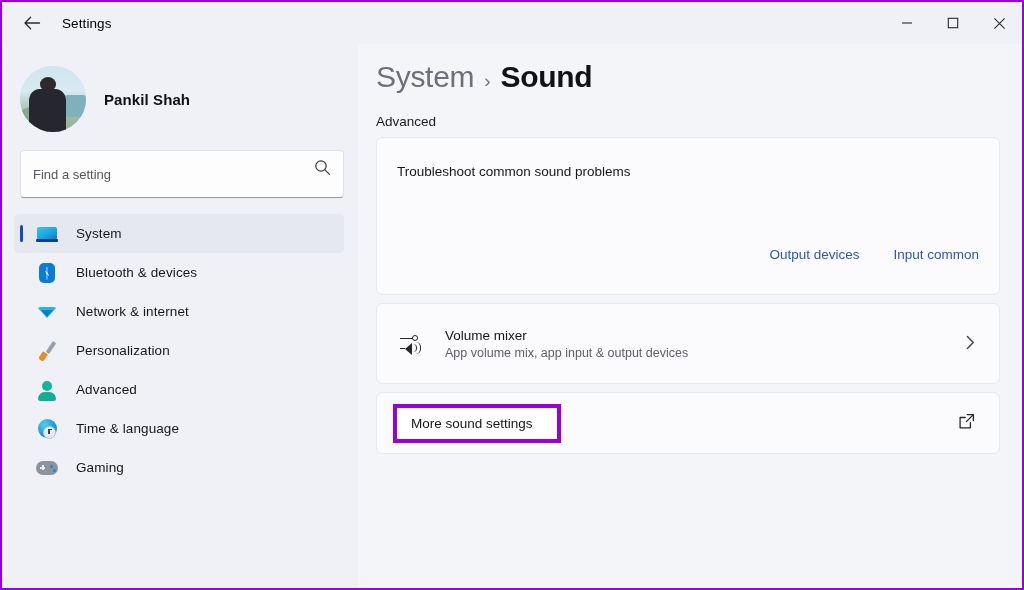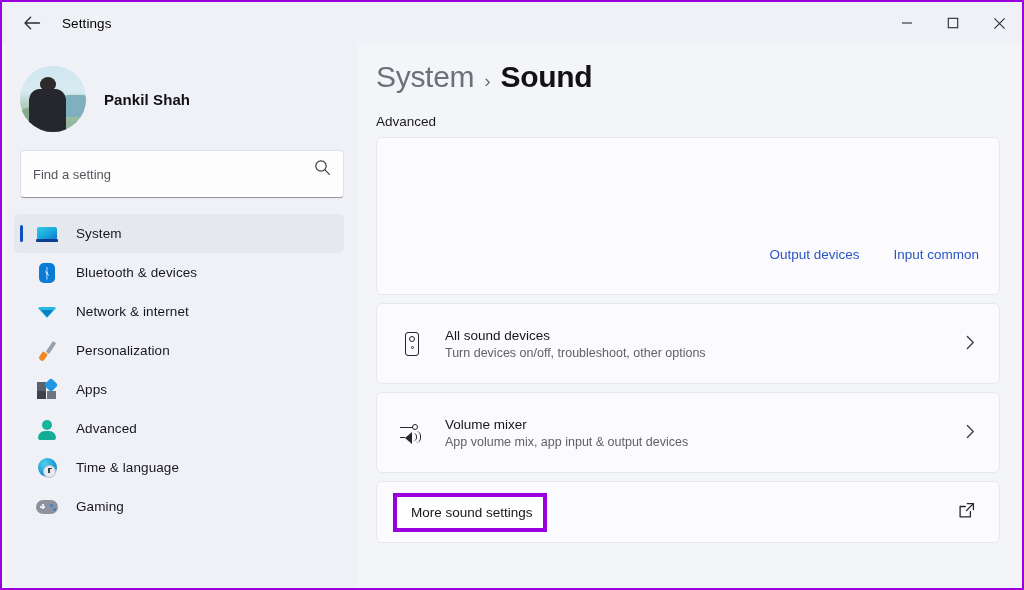--- a/index.html
+++ b/index.html
@@ -390,21 +390,21 @@
   
   .card.more-row {
     height: 62px;
     display: flex;
     align-items: center;
     padding: 0 18px 0 10px;
   }
   .highlight-box {
     border: 4px solid #9a00dd;
     background: #ffffff;
-    padding: 6px 10px 7px 14px;
+    padding: 6px 24px 7px 14px;
     margin-left: 6px;
   }
   .highlight-box .lbl {
     font-size: 13.5px;
     color: #17171b;
   }
   .ext-ico { margin-left: auto; padding-right: 6px; }
 </style>
 </head>
 <body>
@@ -487,29 +487,20 @@
       </div>
 
       <div class="nav-item">
         <div class="nav-ico ic-brush">
           <div class="handle"></div>
             <div class="tip"></div>
         </div>
         <div class="nav-label">Personalization</div>
       </div>
 
-      <div class="nav-item">
-        <div class="nav-ico ic-apps">
-          <div class="b1"></div>
-            <div class="b2"></div>
-            <div class="b3"></div>
-            <div class="b4"></div>
-        </div>
-        <div class="nav-label">Apps</div>
-      </div>
 
       <div class="nav-item">
         <div class="nav-ico ic-acct">
           <div class="head2"></div>
             <div class="body2"></div>
         </div>
         <div class="nav-label">Advanced</div>
       </div>
 
       <div class="nav-item">
@@ -540,44 +531,27 @@
 
     <div class="breadcrumb">
       <span class="crumb-parent">System</span>
       <span class="crumb-sep">›</span>
       <span class="crumb-current">Sound</span>
     </div>
 
     <div class="section-label">Advanced</div>
 
     <div class="card troubleshoot">
+      <div class="ts-title">Troubleshoot common sound problems</div>
       <div class="ts-links">
         <span class="ts-link">Output devices</span>
         <span class="ts-link">Input common</span>
       </div>
     </div>
 
-    <div class="card">
-      <div class="row">
-        <div class="row-ico ic-speaker">
-          <div class="box"></div>
-            <div class="c1"></div>
-            <div class="c2"></div>
-        </div>
-        <div class="row-text">
-          <div class="row-title">All sound devices</div>
-          <div class="row-sub">Turn devices on/off, troubleshoot, other options</div>
-        </div>
-        <div class="row-chevron">
-          <svg width="9" height="15" viewBox="0 0 9 15">
-            <path d="M1.4 1.4 7.2 7.5 1.4 13.6" fill="none" stroke="#40424a" stroke-width="1.4" stroke-linecap="round" stroke-linejoin="round"></path>
-          </svg>
-        </div>
-      </div>
-    </div>
 
     <div class="card">
       <div class="row">
         <div class="row-ico ic-mixer">
           <div class="line1"></div>
             <div class="knob"></div>
           <div class="line2"></div>
             <div class="spk"></div>
           <div class="w1"></div>
             <div class="w2"></div>

